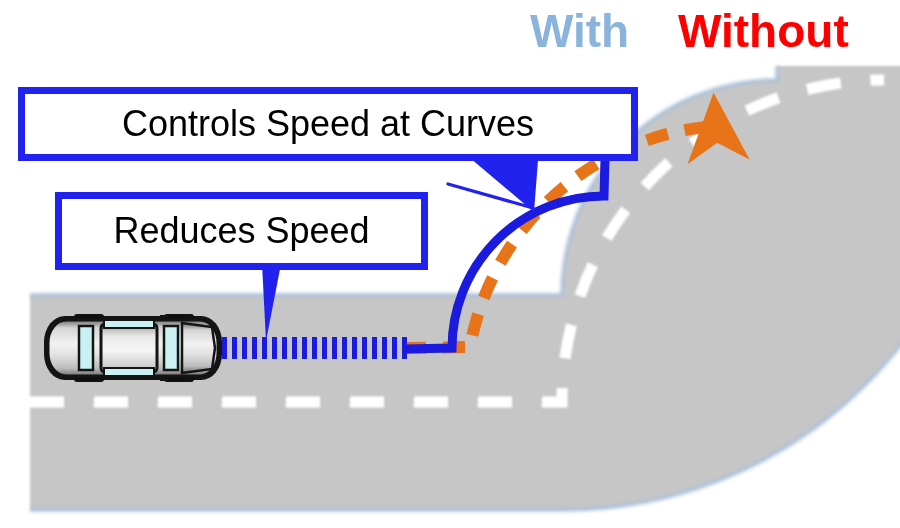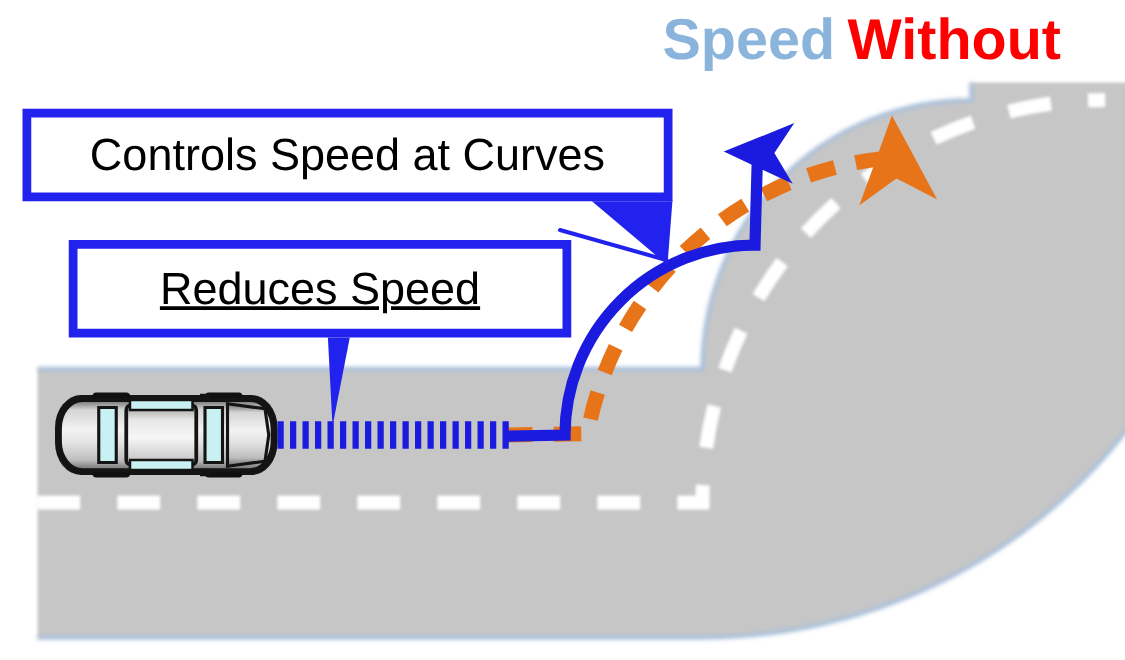--- a/index.html
+++ b/index.html
@@ -25,22 +25,22 @@
     box-sizing:border-box;
     display:flex;align-items:center;justify-content:center;
   }
   .callout-text{
     color:#000000;
     font-size:36px;
     line-height:40px;
     white-space:nowrap;
     padding:0 12px;
   }
-  #callout-curves{left:18px;top:87px;width:520px;height:74px;}
-  #callout-reduces{left:55px;top:192px;width:402px;height:78px;text-decoration:underline;}
+  #callout-curves{left:18px;top:87px;width:620px;height:74px;}
+  #callout-reduces{left:55px;top:192px;width:373px;height:78px;}
 </style>
 </head>
 <body>
 
 <div id="stage">
 
   <svg id="scene" viewBox="0 0 900 528" width="900" height="528">
 
     <defs>
 
@@ -133,21 +133,21 @@
       <path d="M 120,12 L 134,12 L 134,56 L 120,56 Z" fill="#C9F0F2" stroke="#141414" stroke-width="2.5"></path>
 
       <path d="M 138,9 L 168,13 L 171,34 L 168,55 L 138,59 Z" fill="url(#carBodyGrad)" stroke="#141414" stroke-width="2.5"></path>
 
       <rect x="116" y="1" width="8" height="6" fill="#141414"></rect>
       <rect x="116" y="61" width="8" height="6" fill="#141414"></rect>
     </g>
 
   </svg>
 
-  <div class="legend-label" id="legend-with">Speed</div>
+  <div class="legend-label" id="legend-with">With</div>
 
   <div class="legend-label" id="legend-without">Without</div>
 
   <div class="callout" id="callout-curves">
     <span class="callout-text">Controls Speed at Curves</span>
   </div>
 
   <div class="callout" id="callout-reduces">
     <span class="callout-text">Reduces Speed</span>
   </div>

